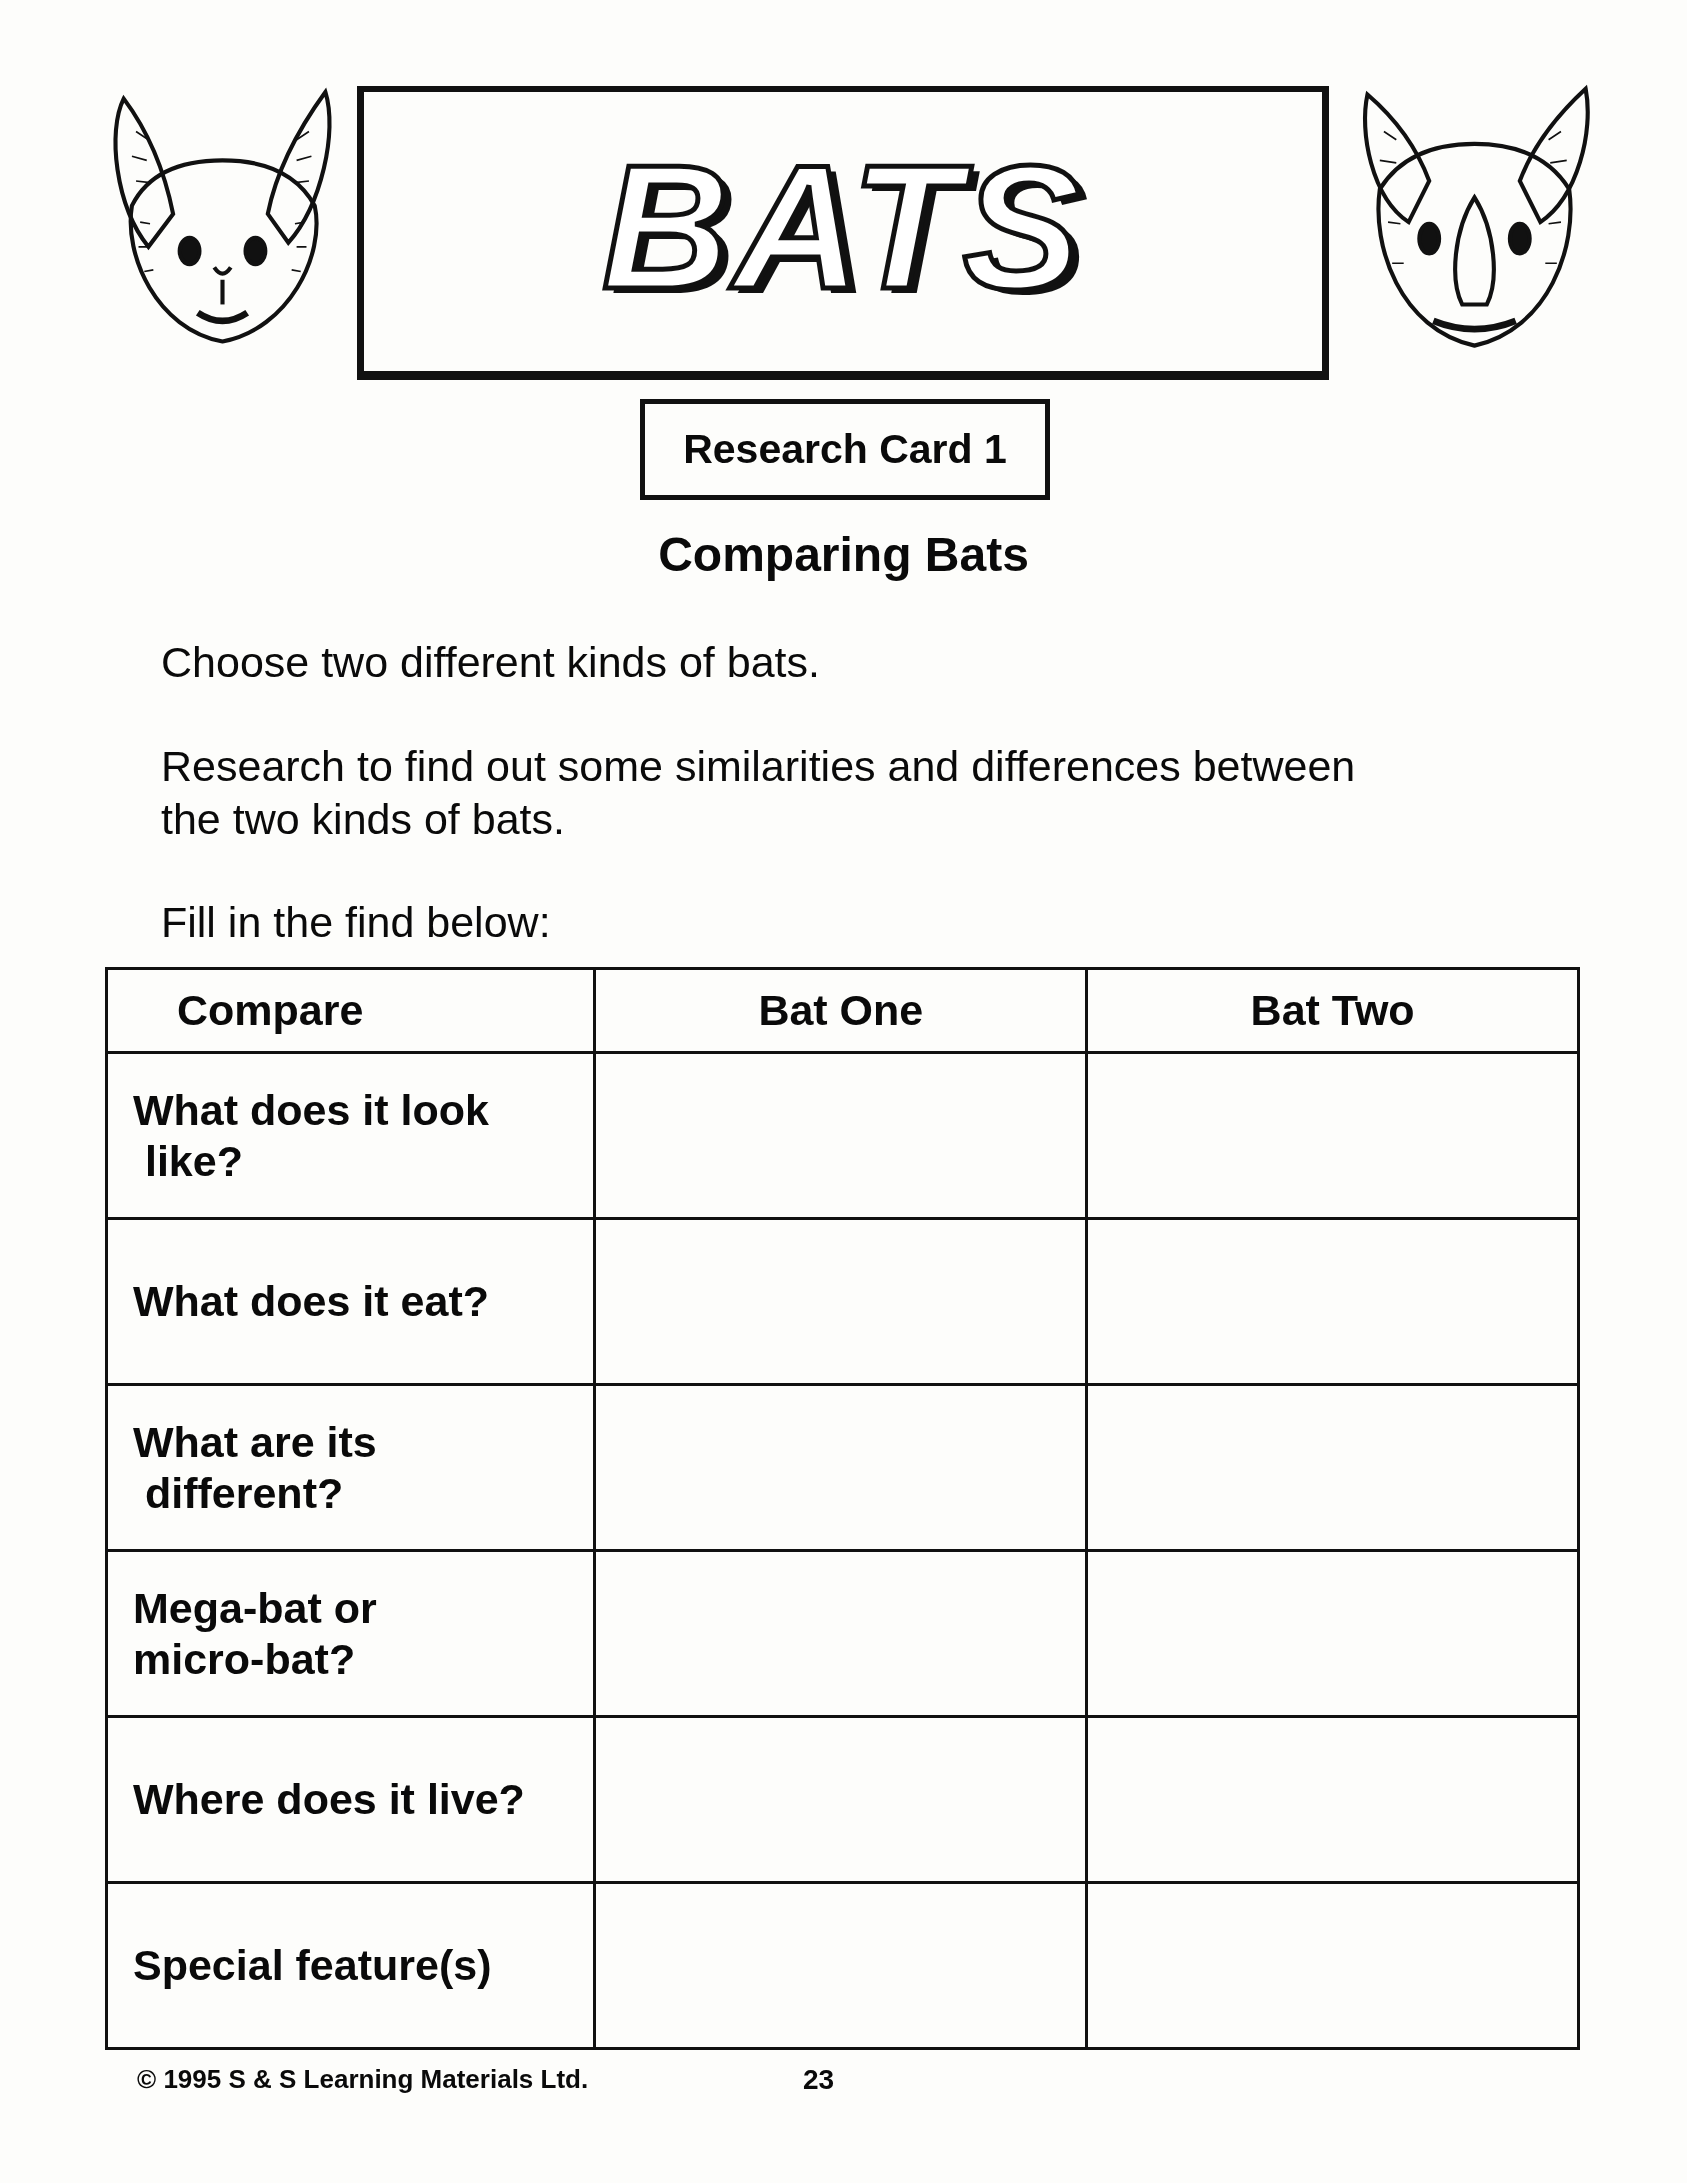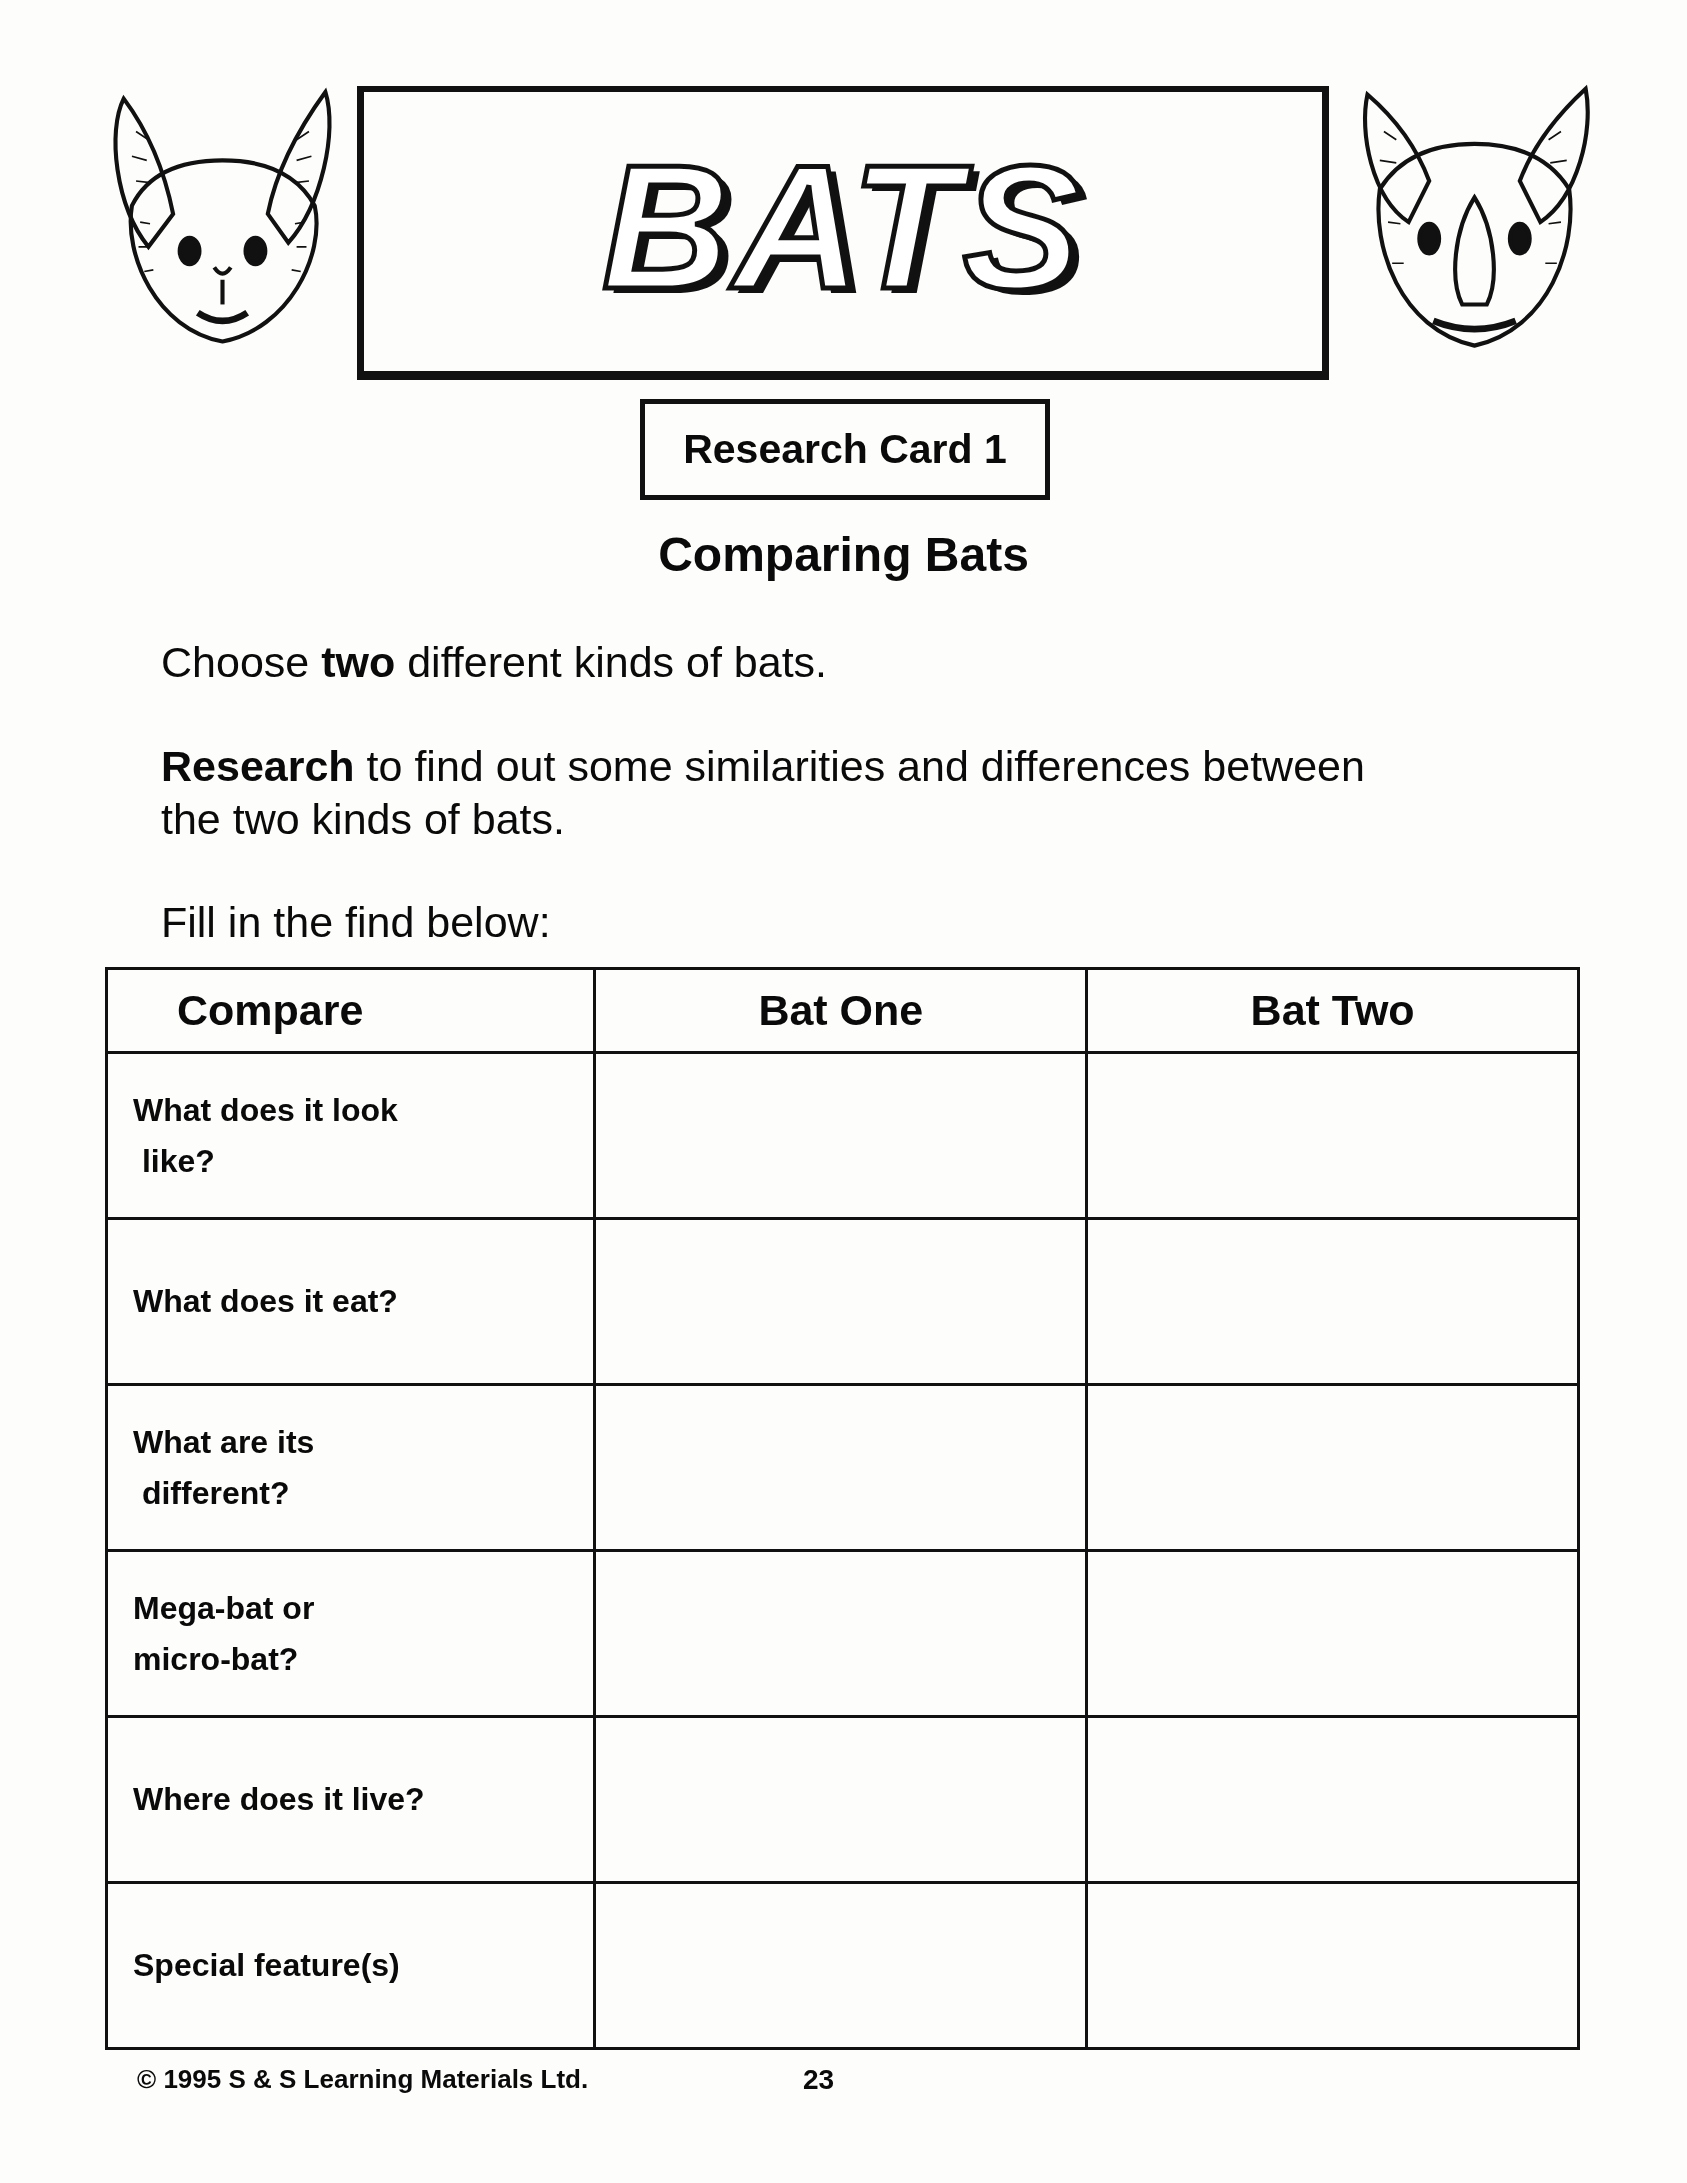--- a/index.html
+++ b/index.html
@@ -5,26 +5,26 @@
   html,body{margin:0;padding:0;background:#fdfdfb;}
   body{width:1687px;height:2183px;position:relative;overflow:hidden;font-family:"Liberation Sans",sans-serif;color:#0a0a0a;}
   .abs{position:absolute;}
   .title-box{left:357px;top:86px;width:972px;height:294px;border:7.4px solid #111;box-sizing:border-box;border-top-width:6.6px;border-bottom-width:9px;}
   .title-text{position:absolute;left:0;right:0;top:33px;text-align:center;font-size:177px;font-style:italic;font-weight:bold;color:#fff;-webkit-text-stroke:5px #111;letter-spacing:3.3px;font-family:"Liberation Sans",sans-serif;text-shadow:8.2px 5px 0 #111;}
   .bat-face{width:247px;height:272px;}
   .card-box{left:640px;top:399px;width:410px;height:101px;border:5px solid #111;box-sizing:border-box;display:flex;align-items:center;justify-content:center;}
   .card-text{font-size:41px;font-weight:bold;}
   .subtitle{left:0;width:1687px;top:527px;text-align:center;font-size:48px;font-weight:bold;}
   .para{left:161px;font-size:43px;line-height:53px;}
-  .para b{font-weight:bold;margin-top:44px;}
+  .para b{font-weight:normal;margin-top:44px;}
   table.chart{position:absolute;left:105px;top:967px;width:1475px;border-collapse:collapse;}
   table.chart td, table.chart th{border:3.3px solid #111;padding:0;vertical-align:middle;}
   table.chart th{height:81px;font-size:43px;font-weight:bold;}
   table.chart td{height:163px;}
-  .rowlabel{font-size:32px;font-weight:bold;line-height:51px;padding-left:25px !important;}
+  .rowlabel{font-size:43px;font-weight:bold;line-height:51px;padding-left:25px !important;}
   .c0{width:433px;} .c1{width:518px;} .c2{width:518px;}
   .th-compare{text-align:left;padding-left:69px !important;}
   .footer-left{left:101px;top:2064px;font-size:26px;font-weight:bold;margin-left:36px;}
   .footer-page{left:803px;top:2064px;font-size:28px;font-weight:bold;}
 </style>
 </head>
 <body>
 
 <div class="abs bat-face" style="left:99px;top:82px;">
   <svg width="247" height="272" viewBox="0 0 300 330">

